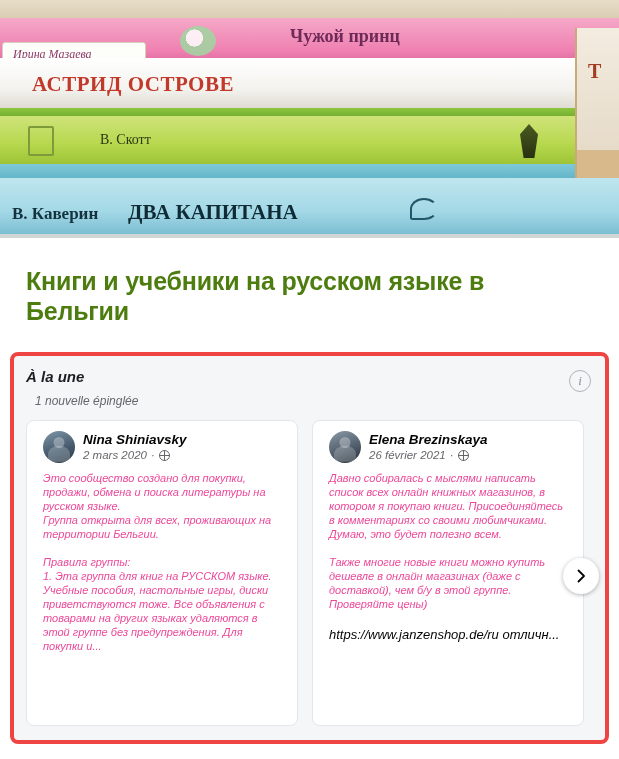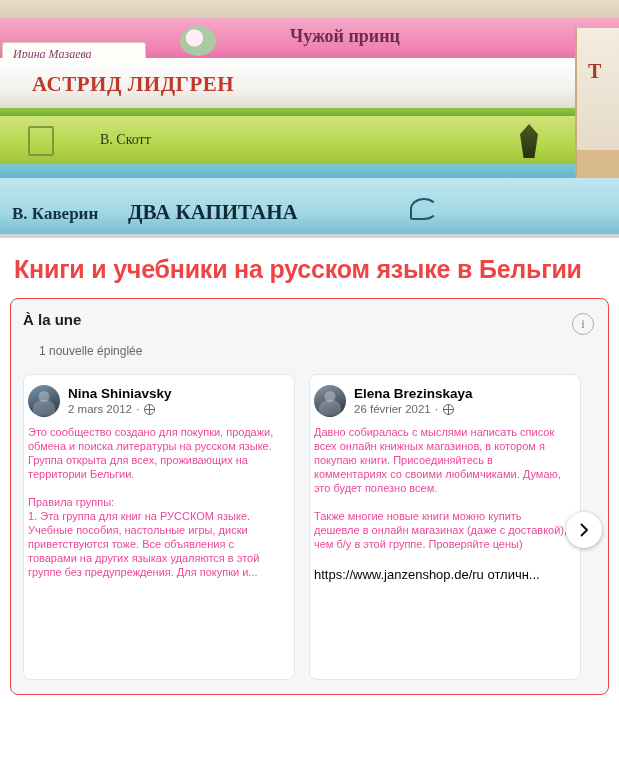--- a/index.html
+++ b/index.html
@@ -89,45 +89,46 @@
     font-family: "Liberation Serif", serif; font-weight: bold;
   }
   .right-book .band { position:absolute; left:0; right:0; top: 122px; height: 28px; background:#d8b98b; }
 
   
   .title-wrap { padding: 16px 14px 14px 14px; }
   .page-title {
     font-size: 25px;
     line-height: 30px;
     font-weight: bold;
-    color: #ef4444;
+    color: #4d7c0f;
     letter-spacing: -.2px;
-    margin: 0;
+    margin: 12px;
   }
 
   
   .featured {
     margin: 0 10px;
     background: #f5f6f7;
-    border: 1px solid #ef4444;
+    border: 4px solid #ef4444;
     border-radius: 8px;
     padding: 12px 12px 14px 12px;
     position: relative;
+    font-style: italic;
   }
   .featured-head { position: relative; }
   .featured-title {
     font-size: 15px;
     font-weight: bold;
     color: #1c1e21;
     margin: 0 0 2px 0;
   }
   .featured-sub {
     font-size: 12px;
     color: #65676b;
-    margin: 16px;
+    margin: 9px;
   }
   .info-icon {
     position: absolute;
     right: 2px;
     top: 2px;
     width: 22px; height: 22px;
     border-radius: 50%;
     border: 1.5px solid #b0b3b8;
     color: #8a8d91;
     font-size: 13px;
@@ -140,21 +141,21 @@
     display: flex;
     gap: 14px;
     margin-top: 12px;
     position: relative;
   }
   .card {
     width: 272px;
     background: #ffffff;
     border: 1px solid #e4e6eb;
     border-radius: 8px;
-    padding: 10px 12px 12px 4px;
+    padding: 10px 12px 12px 16px;
     overflow: hidden;
     height: 306px;
     position: relative;
   }
   .card-head {
     display: flex;
     align-items: center;
     gap: 8px;
     margin-bottom: 8px;
   }
@@ -265,21 +266,21 @@
 
       <div class="spine s1">
         <div class="badge">
           <span>Ирина Мазаева</span>
         </div>
         <div class="deco"></div>
         <div class="txt">Чужой принц</div>
       </div>
 
       <div class="spine s2">
-        <div class="txt t1">АСТРИД ЛИДГРЕН</div>
+        <div class="txt t1">АСТРИД ОСТРОВЕ</div>
       </div>
 
       <div class="spine s3"></div>
       <div class="spine s4">
         <div class="orn"></div>
         <div class="orn2"></div>
         <div class="txt t1">В. Скотт</div>
       </div>
 
       <div class="spine s5"></div>
@@ -308,21 +309,21 @@
     </div>
 
     <div class="cards">
 
       <div class="card">
         <div class="card-head">
           <div class="avatar a1"></div>
           <div class="who">
             <div class="author">Nina Shiniavsky</div>
             <div class="meta">
-              <span>2 mars 2012</span>
+              <span>2 mars 2020</span>
               <span>·</span>
               <span class="globe"></span>
             </div>
           </div>
         </div>
         <div class="body-text">Это сообщество создано для покупки, продажи, обмена и поиска литературы на русском языке.
 Группа открыта для всех, проживающих на территории Бельгии.
 
 Правила группы:
 1. Эта группа для книг на РУССКОМ языке. Учебные пособия, настольные игры, диски приветствуются тоже. Все объявления с товарами на других языках удаляются в этой группе без предупреждения. Для покупки и...</div>

